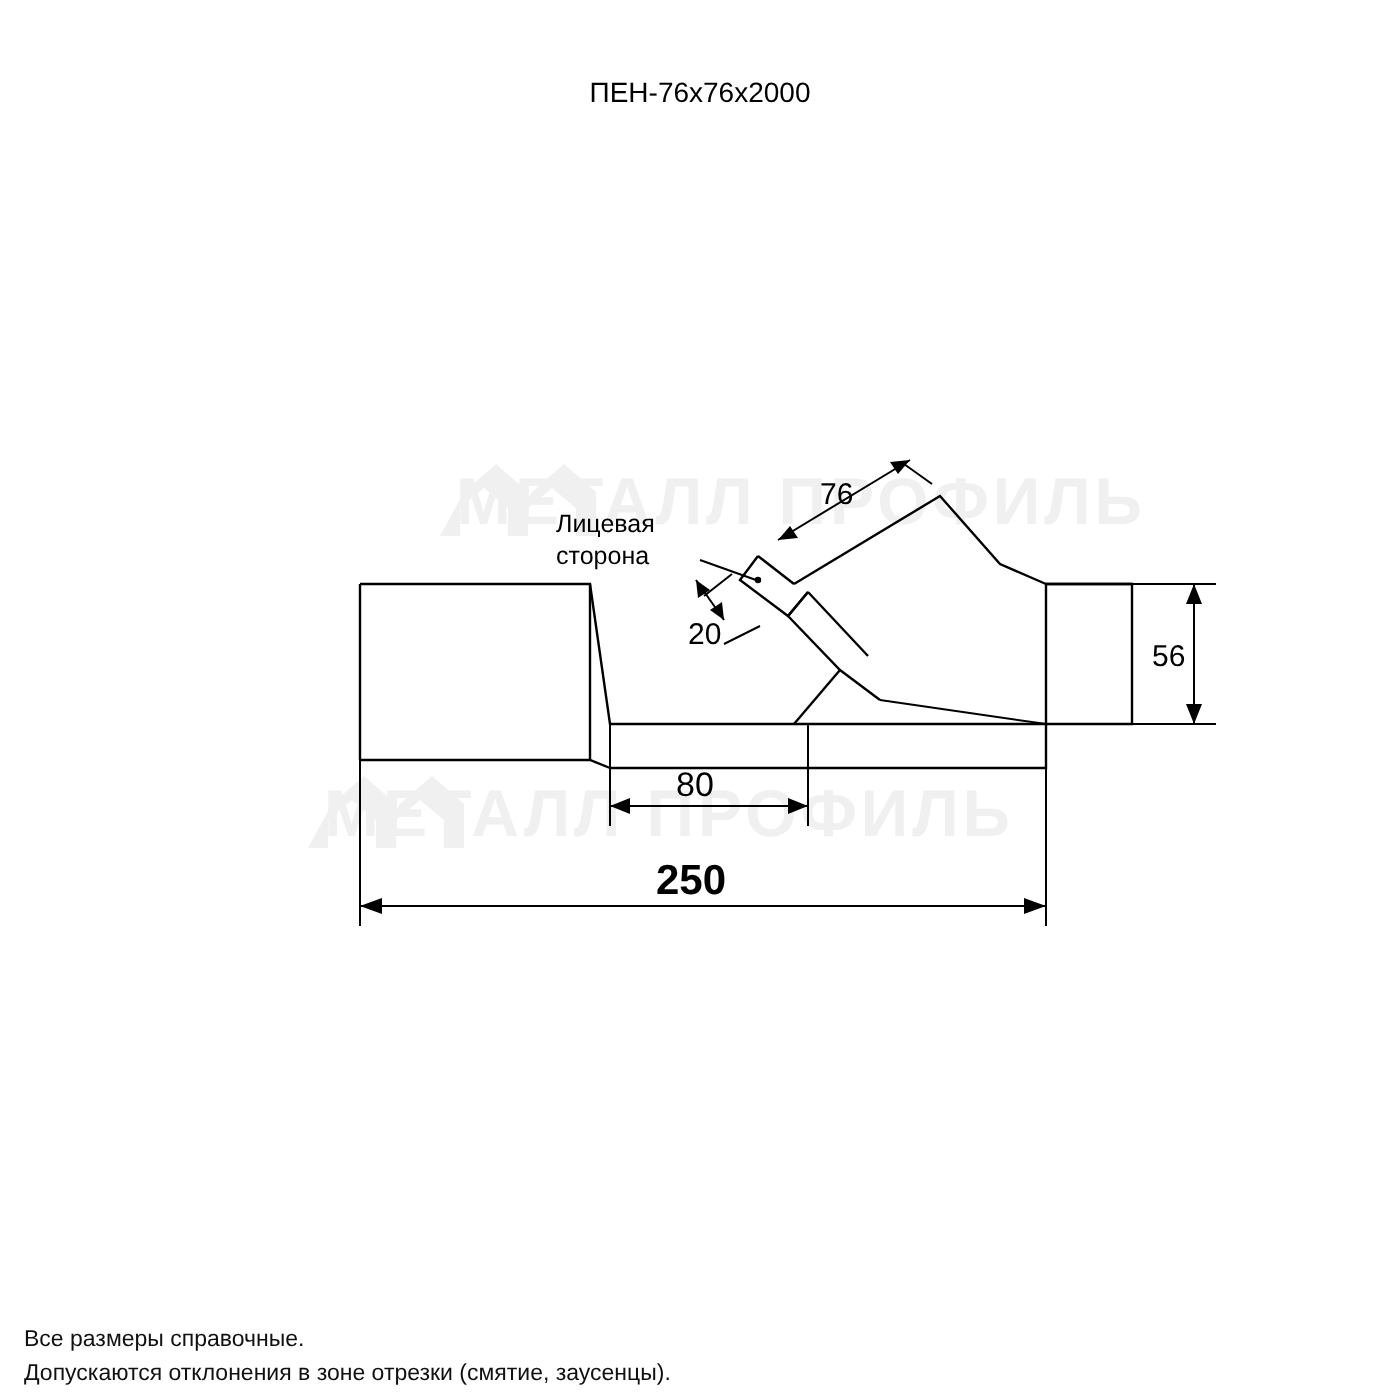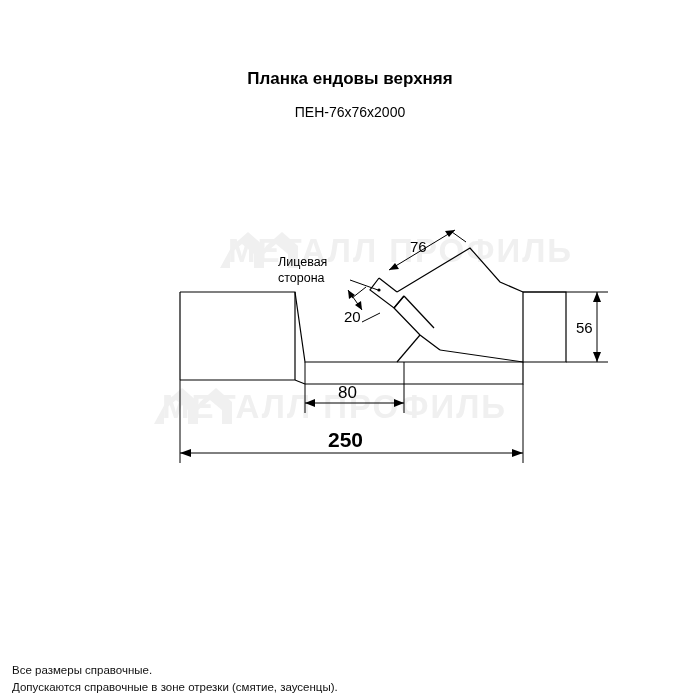--- a/index.html
+++ b/index.html
@@ -84,21 +84,20 @@
   }
   svg { display:block; }
   text { font-family: "Liberation Sans", sans-serif; }
 </style>
 </head>
 <body>
 
 <div class="page">
 
   <div class="title-block">
-    <h2 class="title-sub">Планка ендовы верхняя</h2>
     <h3 class="title-code">ПЕН-76х76х2000</h3>
   </div>
 
   <div class="wm wm1">МЕТАЛЛ ПРОФИЛЬ</div>
   <div class="wm wm2">МЕТАЛЛ ПРОФИЛЬ</div>
 
   <div class="drawing">
     <svg width="700" height="340" viewBox="0 0 700 340">
 
       <g fill="#f0f0f0">
@@ -189,16 +188,16 @@
         <path d="M180 210 L180 293"></path>
         <path d="M523 214 L523 293"></path>
       </g>
       <text x="328" y="277" font-size="21" fill="#000" stroke="none" font-weight="bold">250</text>
 
     </svg>
   </div>
 
   <div class="footer">
     <div>Все размеры справочные.</div>
-    <div>Допускаются справочные в зоне отрезки (смятие, заусенцы).</div>
+    <div>Допускаются отклонения в зоне отрезки (смятие, заусенцы).</div>
   </div>
 
 </div>
 
 </body></html>

